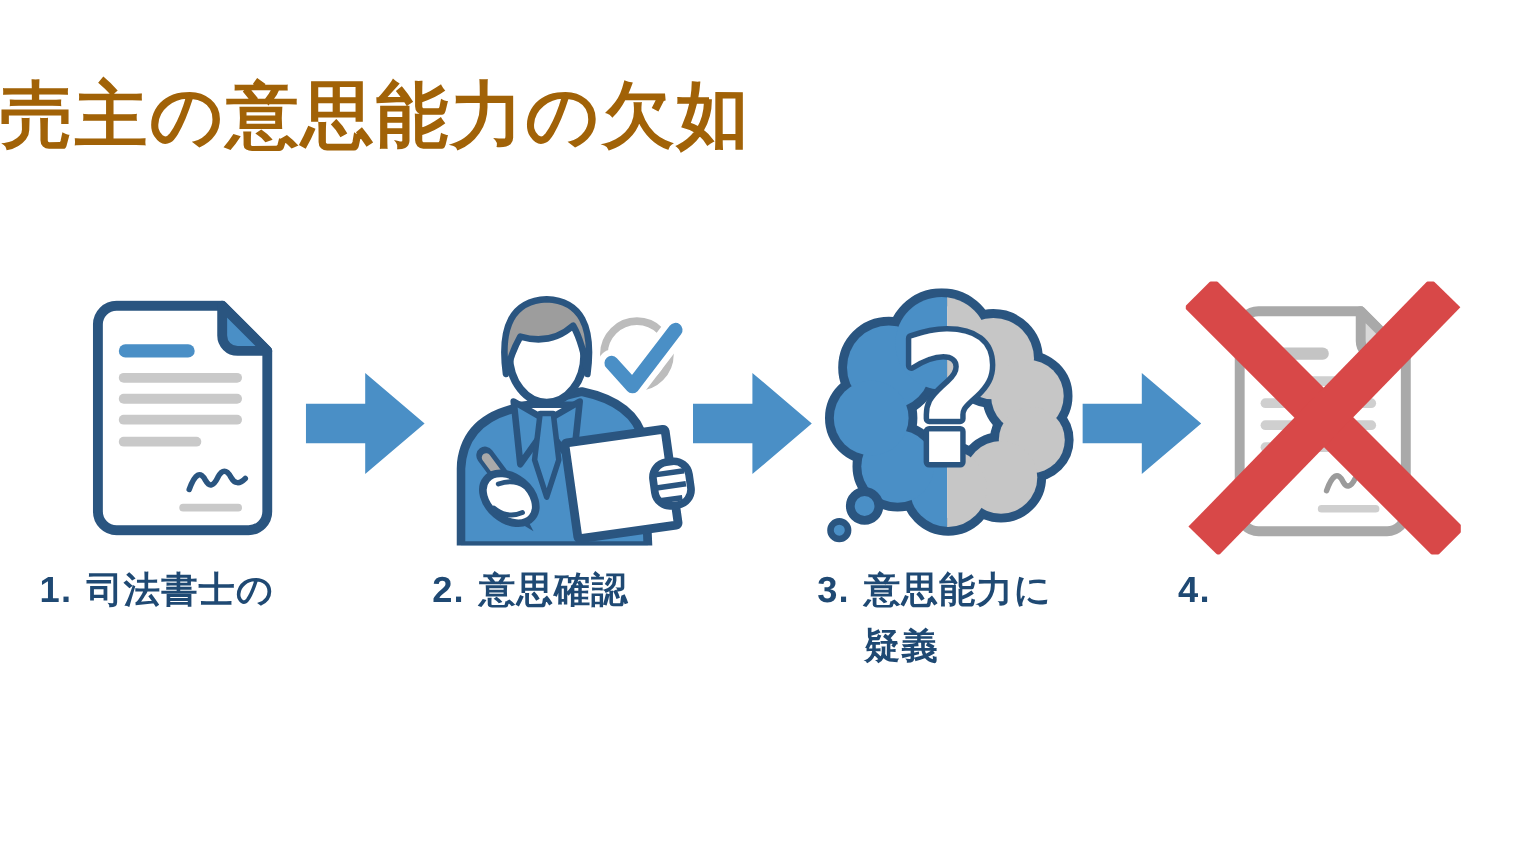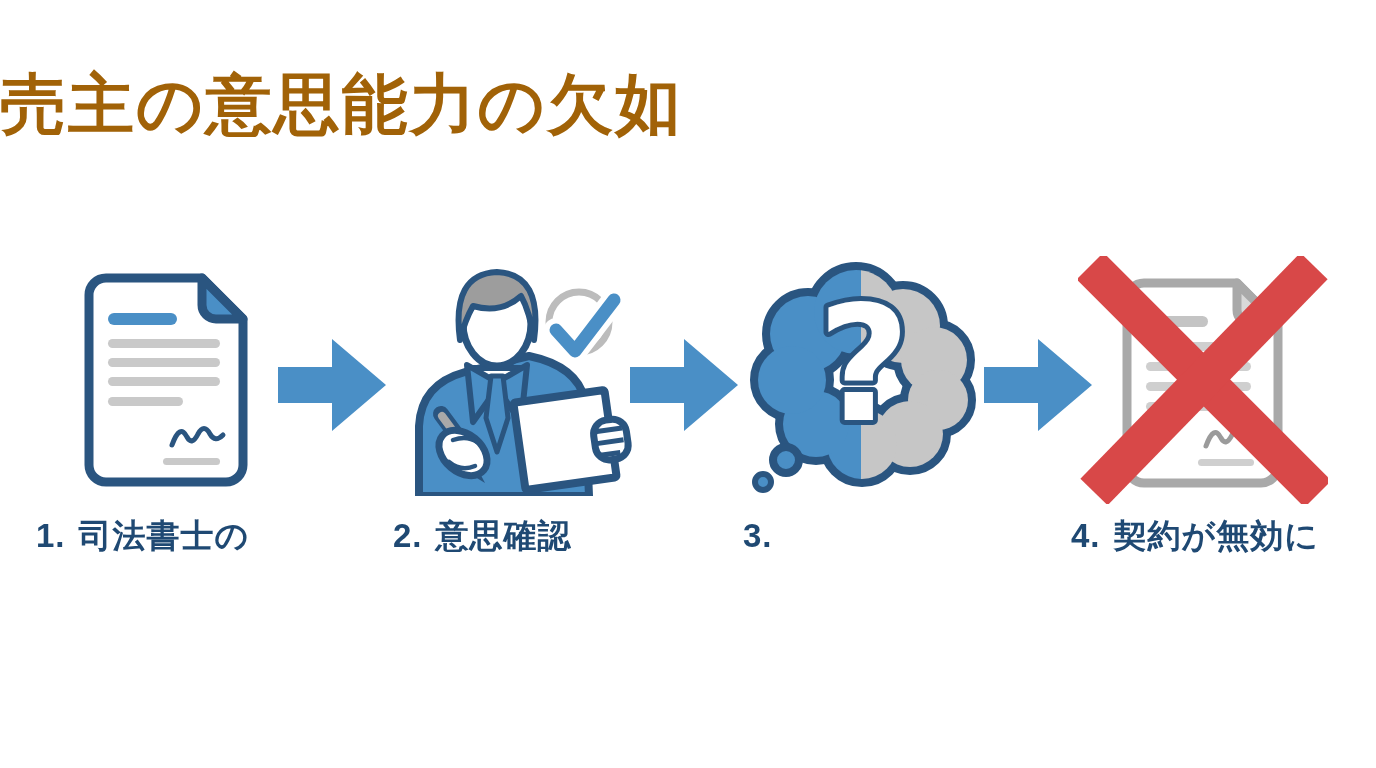--- a/index.html
+++ b/index.html
@@ -191,23 +191,23 @@
 
   <div class="step-label label-2">
     <span class="num">2.</span>
     <span class="lines">
       <span>意思確認</span>
     </span>
   </div>
 
   <div class="step-label label-3">
     <span class="num">3.</span>
+    <span class="lines">
+      <span>意思能力に</span>
+      <span>疑義</span>
+    </span>
   </div>
 
   <div class="step-label label-4">
     <span class="num">4.</span>
-    <span class="lines">
-      <span>契約が無効に</span>
-      <span></span>
-    </span>
   </div>
 
 </div>
 
 </body></html>

